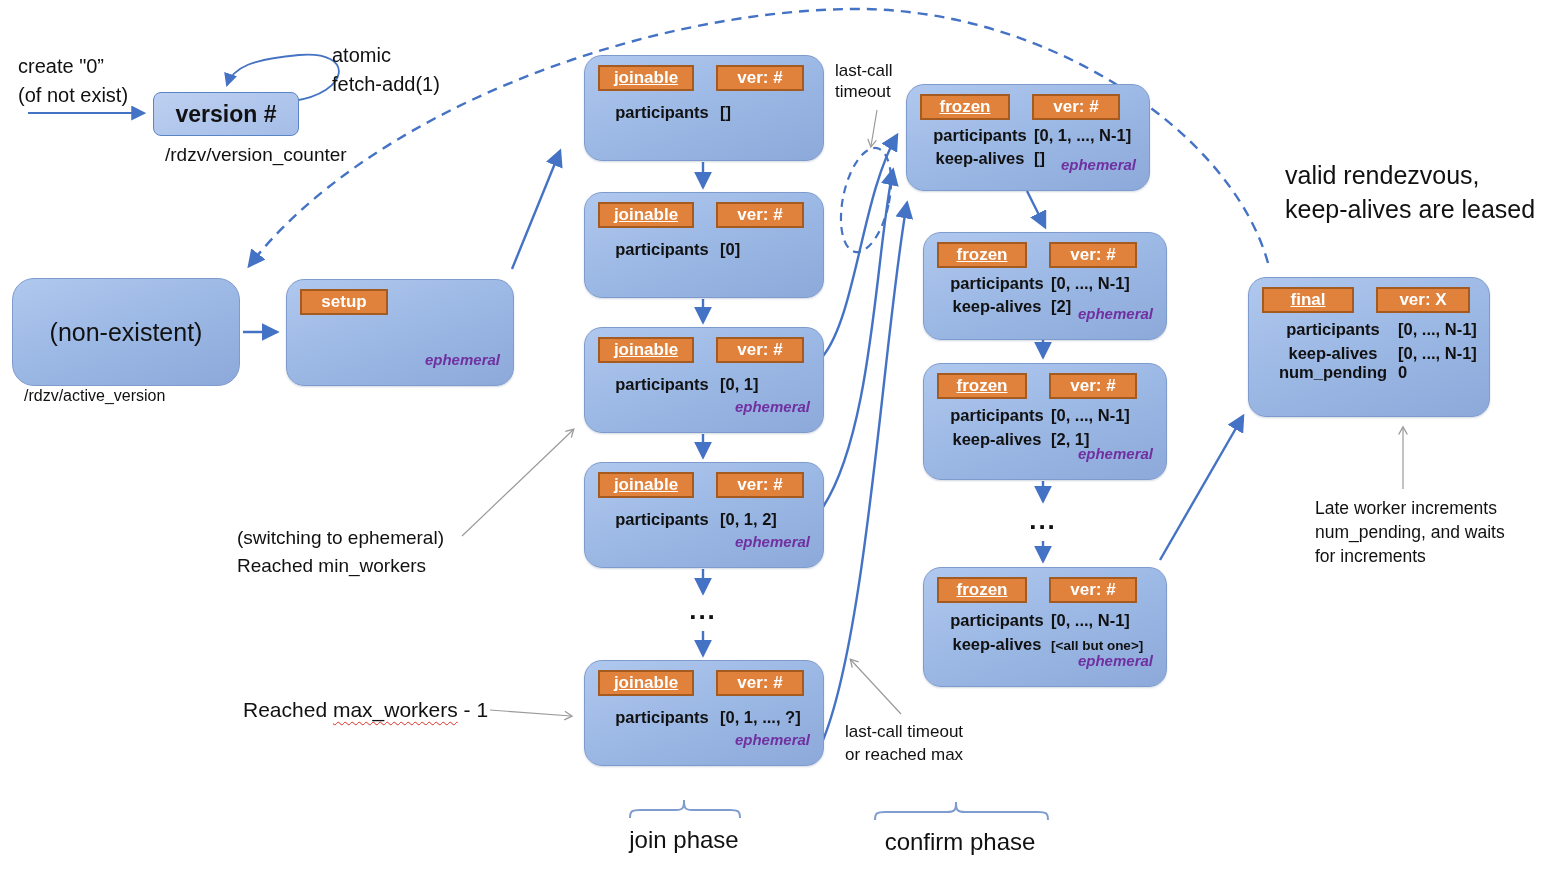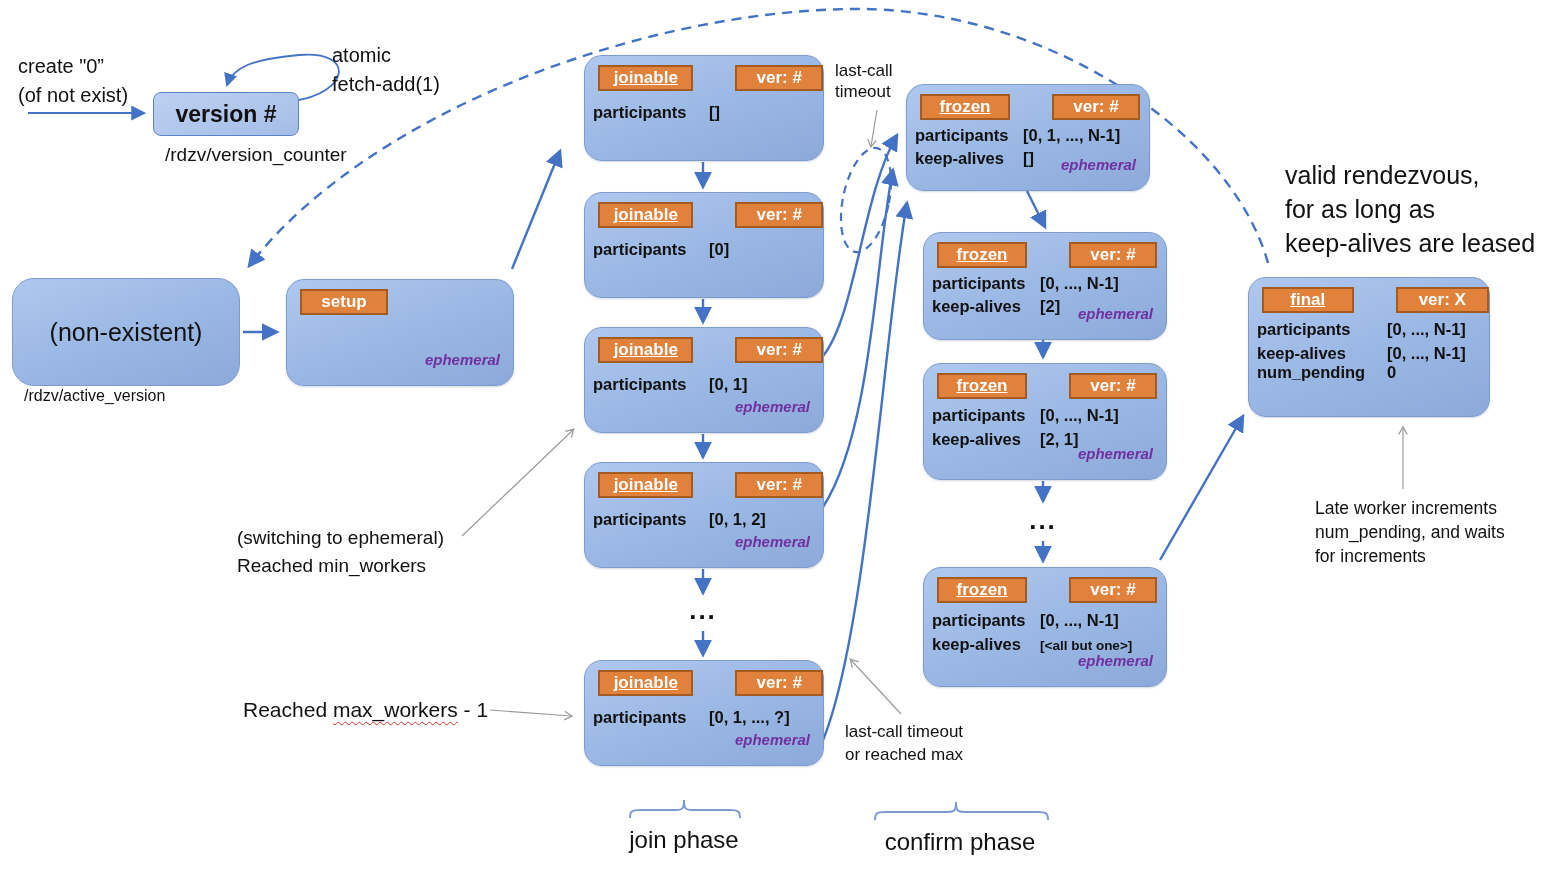--- a/index.html
+++ b/index.html
@@ -7,22 +7,22 @@
           font-family:"Liberation Sans","DejaVu Sans",sans-serif;color:#111;}
   svg.layer{position:absolute;left:0;top:0;z-index:1;}
   .node{position:absolute;z-index:2;}
   .state-box{position:absolute;z-index:2;border-radius:18px;
     background:linear-gradient(160deg,#b0c8ee 0%,#9db9e5 45%,#8ca9da 100%);
     border:1px solid #7e9bce;box-shadow:0 1px 2px rgba(80,100,140,.25);}
   .box-head{display:flex;gap:22px;padding:9px 0 0 13px;}
   .badge{background:#e0813c;border:2px solid #a55a1f;color:#fff;font-weight:700;
     font-size:17px;line-height:22px;text-align:center;box-sizing:border-box;}
   .state-b{width:96px;text-decoration:underline;}
-  .ver-b{width:88px;margin-left:20px;}
-  .kv{padding-left:8px;font-size:16.5px;display:flex;align-items:baseline;}
+  .ver-b{width:88px;}
+  .kv{padding-left:19px;font-size:16.5px;display:flex;align-items:baseline;text-align:center;}
   .kv .k{width:116px;font-weight:600;flex:none;}
   .kv .v{font-weight:600;}
   .kv .v.strong{font-weight:800;}
   .kv .v.small{font-size:13.5px;}
   .eph{position:absolute;right:13px;bottom:17px;color:#7030a0;font-size:15px;font-weight:600;font-style:italic;}
   .plain-box{background:linear-gradient(160deg,#b0c8ee 0%,#9db9e5 45%,#8ca9da 100%);
     border:1px solid #7e9bce;border-radius:22px;display:flex;align-items:center;justify-content:center;}
   .version-box{background:linear-gradient(160deg,#bdd0f1,#a5bde7);border:1.5px solid #5b84c6;
     border-radius:8px;display:flex;align-items:center;justify-content:center;}
   .anno{position:absolute;z-index:2;white-space:nowrap;}
@@ -272,21 +272,20 @@
     <span>Reached </span><span class="squiggle">max_workers</span><span> - 1</span>
   </div>
 
   <div class="anno" style="left:845px;top:720px;font-size:17px;line-height:23px">
     <div>last-call timeout</div>
     <div>or reached max</div>
   </div>
 
   <div class="anno" style="left:1285px;top:158px;font-size:25px;line-height:34px">
     <div>valid rendezvous,</div>
-    <div>for as long as</div>
     <div>keep-alives are leased</div>
   </div>
 
   <div class="anno" style="left:1315px;top:496px;font-size:17.5px;line-height:24px">
     <div>Late worker increments</div>
     <div>num_pending, and waits</div>
     <div>for increments</div>
   </div>
 
   <div class="anno" style="left:684px;top:826px;font-size:24px;transform:translateX(-50%)">

